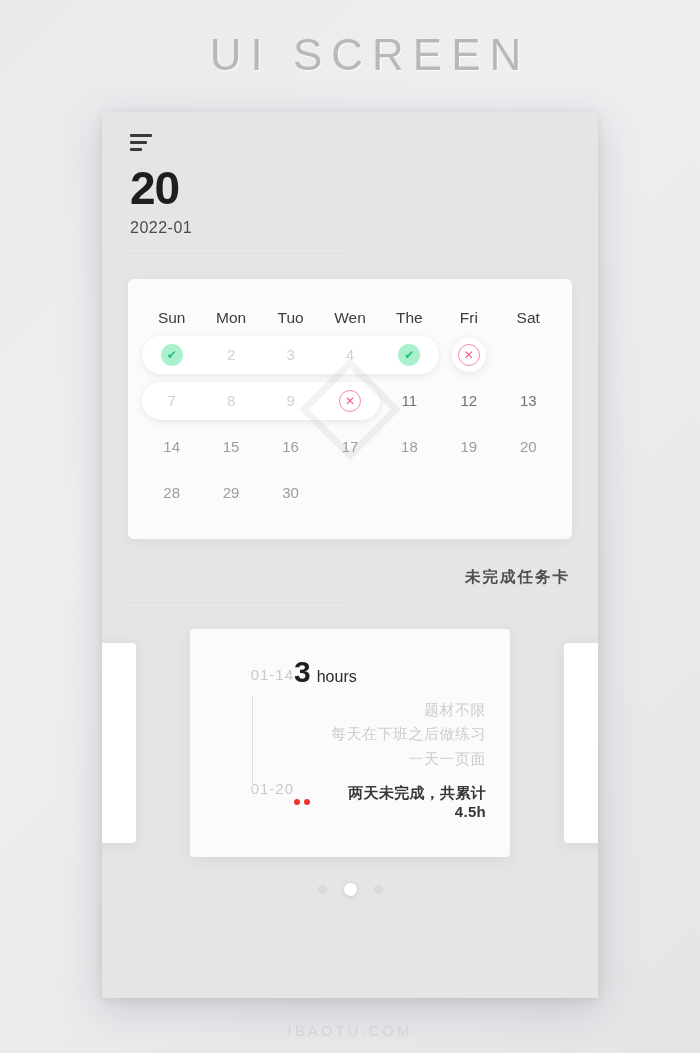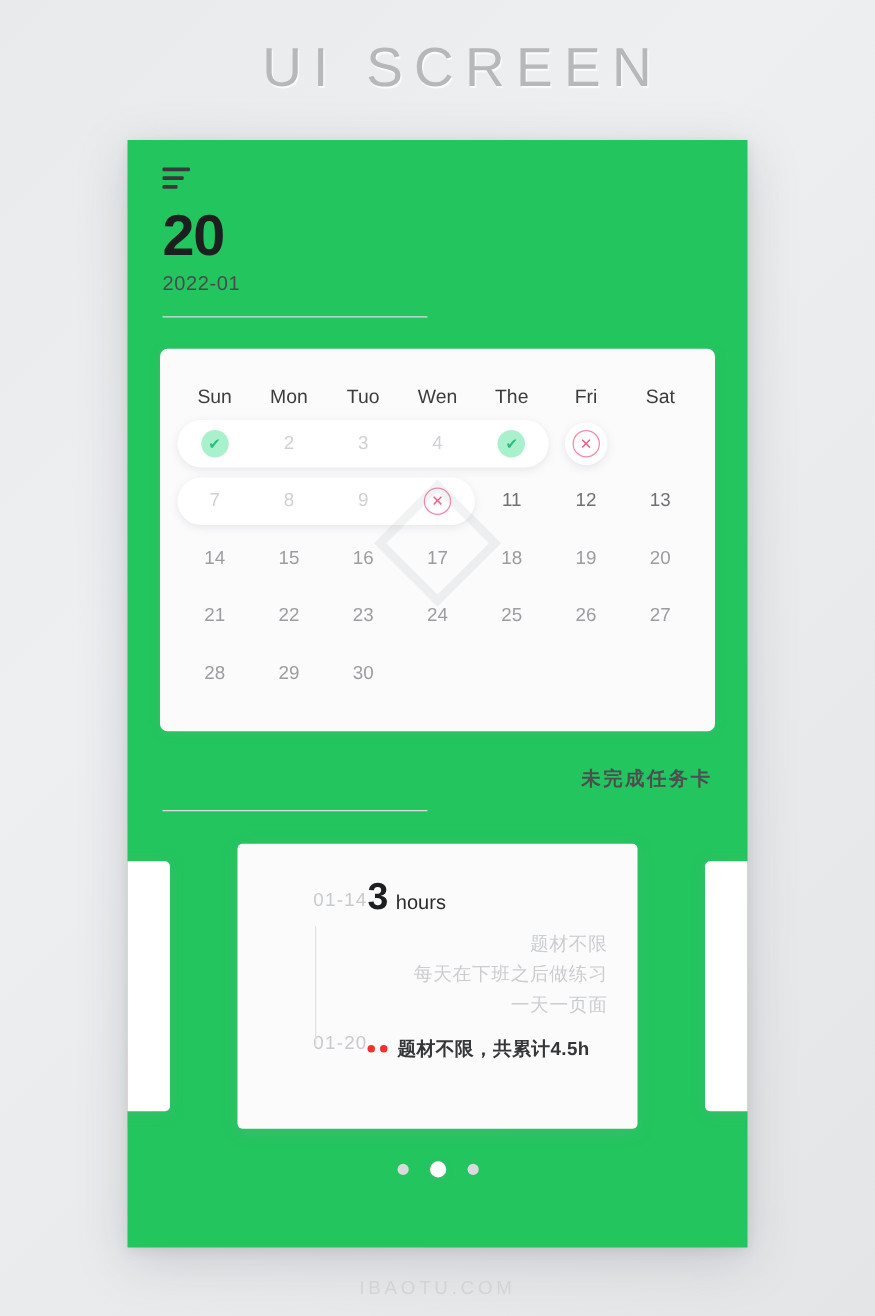--- a/index.html
+++ b/index.html
@@ -43,21 +43,21 @@
     color: #d2d4d6;
   }
 
   
   .phone {
     position: absolute;
     left: 102px;
     top: 112px;
     width: 496px;
     height: 886px;
-    background: #22c55e;
+    background: #e5e5e5;
     box-shadow: 0 10px 38px rgba(120,124,130,0.30),
                 0 2px 8px rgba(120,124,130,0.16);
     overflow: hidden;
   }
 
   
   .header { padding: 22px 28px 0 28px; }
 
   .menu-icon {
     width: 24px;
@@ -409,29 +409,20 @@
         <div class="cal-row">
           <div class="cal-cell mid">14</div>
           <div class="cal-cell mid">15</div>
           <div class="cal-cell mid">16</div>
           <div class="cal-cell mid">17</div>
           <div class="cal-cell mid">18</div>
           <div class="cal-cell mid">19</div>
           <div class="cal-cell mid">20</div>
         </div>
         <div class="cal-row">
-          <div class="cal-cell mid">21</div>
-          <div class="cal-cell mid">22</div>
-          <div class="cal-cell mid">23</div>
-          <div class="cal-cell mid">24</div>
-          <div class="cal-cell mid">25</div>
-          <div class="cal-cell mid">26</div>
-          <div class="cal-cell mid">27</div>
-        </div>
-        <div class="cal-row">
           <div class="cal-cell mid">28</div>
           <div class="cal-cell mid">29</div>
           <div class="cal-cell mid">30</div>
           <div class="cal-cell empty"></div>
           <div class="cal-cell empty"></div>
           <div class="cal-cell empty"></div>
           <div class="cal-cell empty"></div>
         </div>
       </div>
   </div>
@@ -463,21 +454,21 @@
         </div>
 
         <div class="task-row">
           <div class="task-date">01-20</div>
           <div class="task-body">
             <div class="task-footer">
               <span class="dots-red">
                 <i></i>
                   <i></i>
               </span>
-              <span class="footer-text">题材不限，共累计4.5h</span>
+              <span class="footer-text">两天未完成，共累计4.5h</span>
             </div>
           </div>
         </div>
       </div>
     </div>
 
     <div class="pager" id="pager">
         <i></i>
         <i class="active"></i>
         <i></i>

